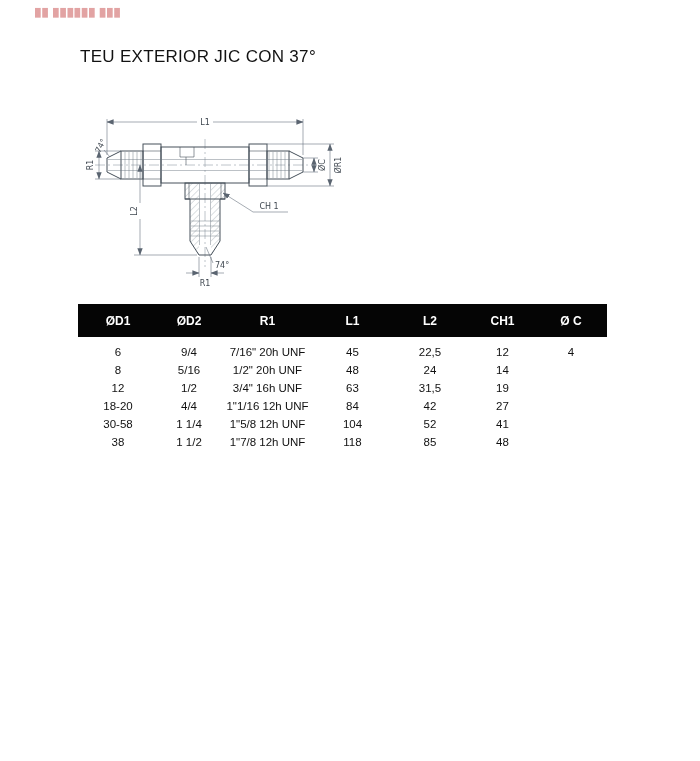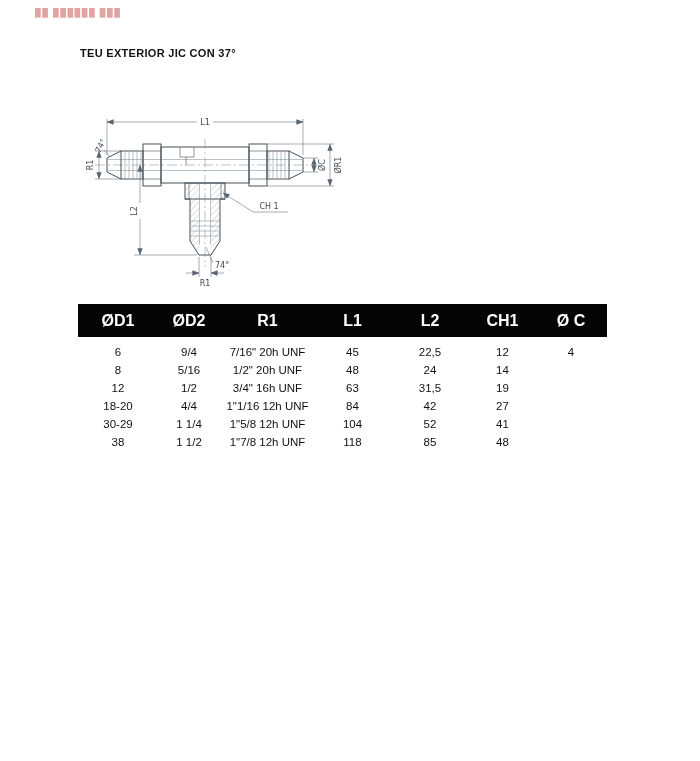--- a/index.html
+++ b/index.html
@@ -10,41 +10,41 @@
   .watermark {
     position:absolute; left:35px; top:8px;
     font-size:8px; letter-spacing:1.5px;
     color:rgba(197,72,72,0.5);
     filter:blur(0.7px);
     white-space:nowrap;
   }
 
   .title {
     position:absolute; left:80px; top:47px;
-    font-size:11px; font-weight:bold; color:#121212;
+    font-size:17px; font-weight:normal; color:#121212;
     letter-spacing:0.3px; white-space:nowrap;
   }
 
   .drawing { position:absolute; left:0; top:95px; width:700px; height:215px; }
   .drawing svg { display:block; width:700px; height:215px; }
 
   .outline  { stroke:#46505a; stroke-width:1; fill:none; }
   .thin     { stroke:#6a7480; stroke-width:0.45; fill:none; }
   .detail   { stroke:#46505a; stroke-width:0.6; fill:none; }
   .dim      { stroke:#6a7480; stroke-width:0.6; fill:none; }
   .cline    { stroke:#8a95a0; stroke-width:0.55; fill:none; stroke-dasharray:10 3 2 3; }
   .dim-label { font-size:8px; fill:#3f4750; font-family:"DejaVu Sans", sans-serif; }
 
   table.spec {
     position:absolute; left:78px; top:304px; width:529px;
     border-collapse:collapse; table-layout:fixed;
   }
   .spec thead th {
     background:#050505; color:#ffffff;
-    font-size:16px; font-weight:bold;
+    font-size:12px; font-weight:bold;
     height:33px; text-align:center; vertical-align:middle;
     font-family:"Liberation Sans", sans-serif;
   }
   .spec tbody td {
     font-size:11.5px; color:#111111; text-align:center;
     padding:3px 0; white-space:nowrap;
     font-family:"Liberation Sans", sans-serif;
   }
   .spec tbody tr:first-child td { padding-top:9px; }
 </style>
@@ -221,21 +221,21 @@
         <tr>
           <td>18-20</td>
           <td>4/4</td>
           <td>1"1/16 12h UNF</td>
           <td>84</td>
           <td>42</td>
           <td>27</td>
           <td></td>
         </tr>
         <tr>
-          <td>30-29</td>
+          <td>30-58</td>
           <td>1 1/4</td>
           <td>1"5/8 12h UNF</td>
           <td>104</td>
           <td>52</td>
           <td>41</td>
           <td></td>
         </tr>
         <tr>
           <td>38</td>
           <td>1 1/2</td>

